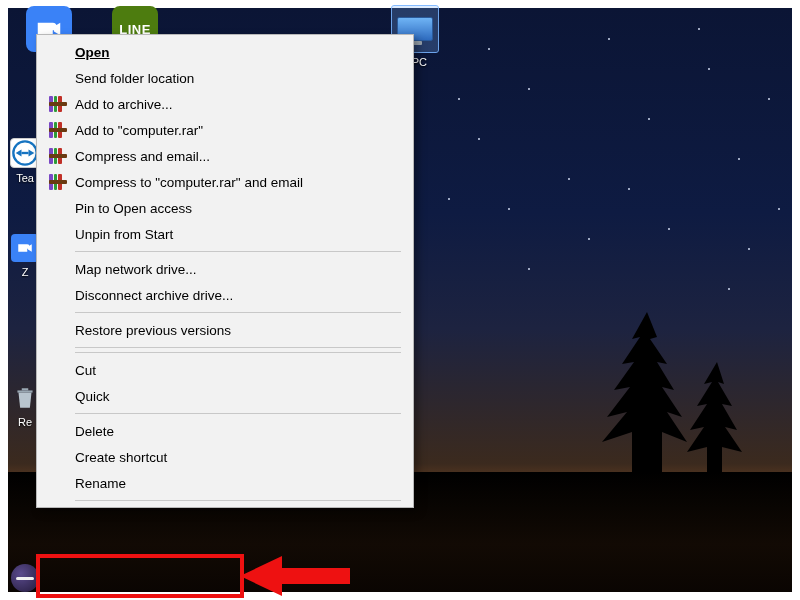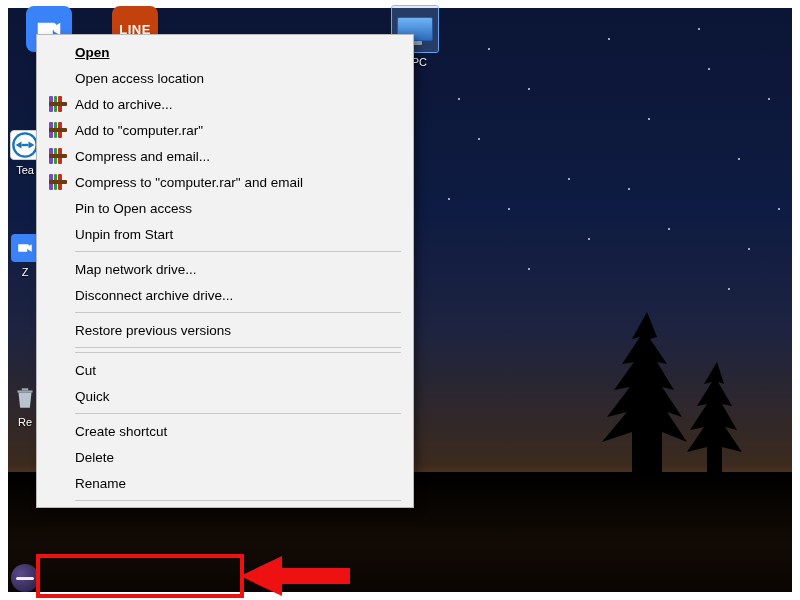--- a/index.html
+++ b/index.html
@@ -17,21 +17,21 @@
   .dicon{position:absolute;width:70px;text-align:center;}
   .dicon .tile{width:46px;height:46px;margin:0 auto 4px;border-radius:8px;display:flex;align-items:center;justify-content:center;}
   .dicon .lbl{color:#fff;font-size:11px;text-shadow:0 1px 2px #000;white-space:nowrap;overflow:hidden;}
   .selected .tile{outline:1px solid rgba(120,180,255,.9);background:rgba(120,180,255,.25);border-radius:2px;}
   
   .monitor{width:34px;height:22px;background:linear-gradient(#6fb4f5,#2e6bbf);border:1px solid #2a5a9a;border-radius:2px;position:relative;}
   .monitor:after{content:"";position:absolute;left:50%;transform:translateX(-50%);bottom:-5px;width:14px;height:4px;background:#9aa4ae;border-radius:1px;}
   
   .zoom{background:#3a82f7;}
   .zoom svg{width:30px;height:30px;fill:#fff;}
-  .line{background:#c2410c;}
+  .line{background:#4d7c0f;}
   .line-txt{color:#fff;font-size:13px;font-weight:700;letter-spacing:.5px;}
   .tv{background:#fff;border:1px solid #ccc;}
   .tv svg{width:30px;height:30px;}
   
   .ctx{position:absolute;left:32px;top:30px;width:372px;background:#f2f2f2;border:1px solid #b8b8b8;box-shadow:4px 4px 8px rgba(0,0,0,.35);font-size:13.5px;color:#000;padding:4px 2px 2px;}
   .ctx .item{display:flex;align-items:center;height:26px;padding:0 10px 0 8px;cursor:default;position:relative;}
   .ctx .ico{width:22px;height:20px;display:flex;align-items:center;justify-content:center;margin-right:6px;flex:0 0 22px;}
   .ctx .txt{flex:1;white-space:nowrap;}
   .ctx .bold{font-weight:700;text-decoration:underline;}
   .ctx .sep{height:1px;background:#c8c8c8;margin:4px 10px 4px 36px;}
@@ -97,21 +97,21 @@
       </div>
   </div>
 
   <div class="dicon selected" style="left:376px;top:2px">
     <div class="tile" style="background:rgba(120,180,255,.25);">
       <div class="monitor"></div>
     </div>
     <div class="lbl">s PC</div>
   </div>
 
-  <div class="dicon" style="left:4px;top:126px;width:34px">
+  <div class="dicon" style="left:4px;top:134px;width:34px">
     <div class="tile tv" style="width:28px;height:28px;border-radius:4px">
       <svg viewBox="0 0 24 24">
           <circle cx="12" cy="12" r="10" fill="#fff" stroke="#1674c1" stroke-width="2"></circle>
           <path fill="#1674c1" d="M4 12l5-3v6zM20 12l-5-3v6z"></path>
           <rect x="9" y="11" width="6" height="2" fill="#1674c1"></rect>
         </svg>
     </div>
     <div class="lbl">Tea</div>
   </div>
 
@@ -141,21 +141,21 @@
     </div>
   </div>
 
   <div class="ctx">
     <div class="item">
       <div class="ico"></div>
       <span class="txt bold">Open</span>
     </div>
     <div class="item">
       <div class="ico"></div>
-      <span class="txt">Open access location</span>
+      <span class="txt">Send folder location</span>
     </div>
     <div class="item">
       <div class="ico">
           <div class="rar">
             <div class="books">
               <span style="background:#7a48c4"></span>
               <span style="background:#2d9b38"></span>
               <span style="background:#c03027"></span>
             </div>
             <div class="belt"></div>
@@ -230,25 +230,25 @@
       <div class="ico"></div>
       <span class="txt">Cut</span>
     </div>
     <div class="item">
       <div class="ico"></div>
       <span class="txt">Quick</span>
     </div>
     <div class="sep"></div>
     <div class="item">
       <div class="ico"></div>
+      <span class="txt">Delete</span>
+    </div>
+    <div class="item">
+      <div class="ico"></div>
       <span class="txt">Create shortcut</span>
-    </div>
-    <div class="item">
-      <div class="ico"></div>
-      <span class="txt">Delete</span>
     </div>
     <div class="item">
       <div class="ico"></div>
       <span class="txt">Rename</span>
     </div>
     <div class="sep"></div>
   </div>
 
   <div class="hl"></div>
 

